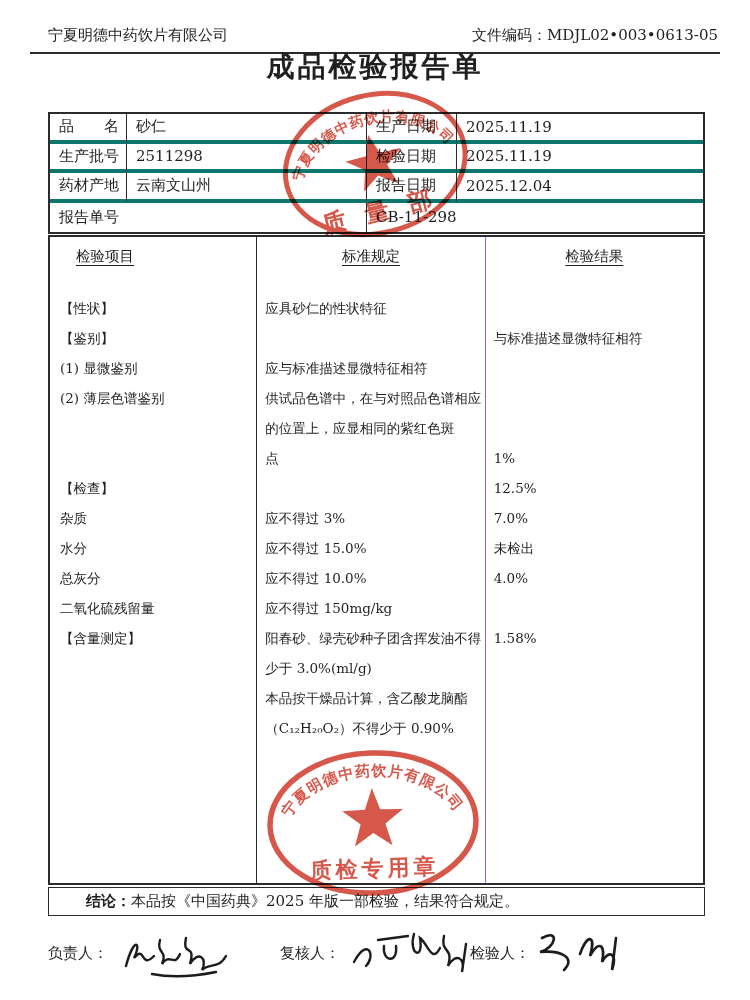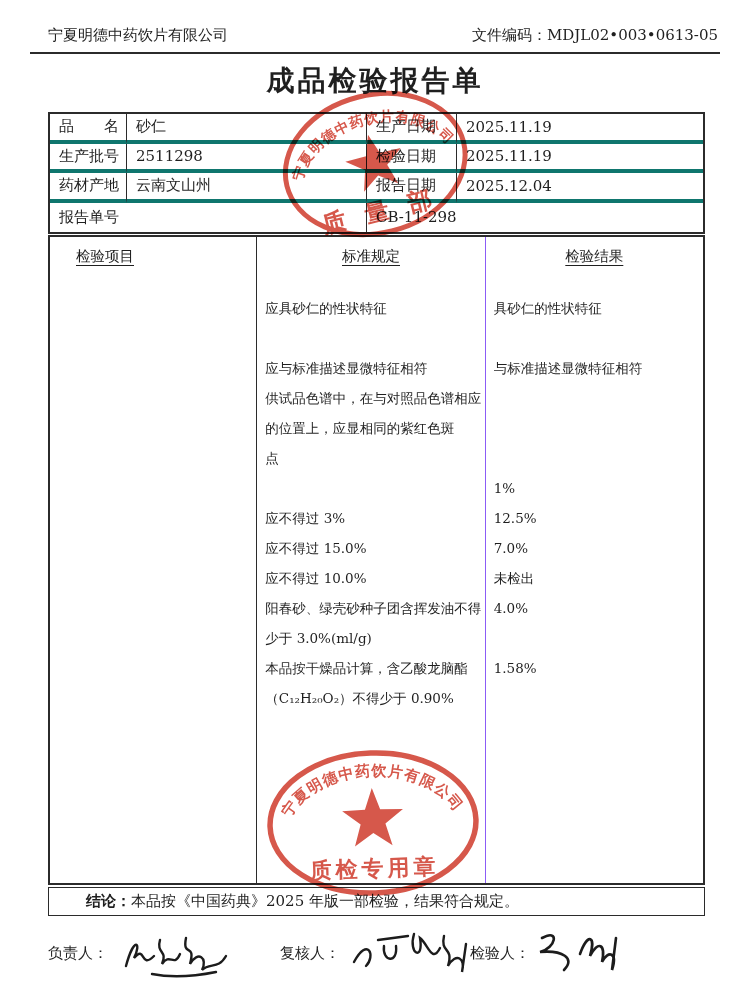--- a/index.html
+++ b/index.html
@@ -17,21 +17,21 @@
     left:30px; top:26px; width:690px; height:28px;
     border-bottom:2px solid #2b2b2b;
     display:flex; justify-content:space-between; align-items:flex-start;
     font-size:15px;
   }
   .page-header .left { padding-left:18px; }
   .page-header .right { padding-right:2px; font-size:15px; }
 
   
   .report-title {
-    left:0; top:62px; width:750px; text-align:center;
+    left:0; top:48px; width:750px; text-align:center;
     font-size:28px; font-weight:bold; letter-spacing:3px;
   }
 
   
   .info-table {
     left:48px; top:112px; width:657px; height:122px;
     border:2px solid #2b2b2b;
     display:grid;
     grid-template-columns:77px 240px 90px 246px;
     grid-template-rows:29.5px 29.5px 29.5px 29.5px;
@@ -128,44 +128,61 @@
   <div class="cell">报告日期</div>
   <div class="cell last-col">2025.12.04</div>
 
   <div class="cell span2a last-row">报告单号</div>
   <div class="cell span2b last-col last-row">CB-11-298</div>
 </div>
 
 <div class="abs inspection-table">
   <div class="icol icol-item">
     <div class="icol-header">检验项目</div>
+    <div id="col-item-lines">
+        <div class="tline">【性状】</div>
+        <div class="tline">【鉴别】</div>
+        <div class="tline">(1) 显微鉴别</div>
+        <div class="tline">(2) 薄层色谱鉴别</div>
+        <div class="tline"></div>
+        <div class="tline"></div>
+        <div class="tline">【检查】</div>
+        <div class="tline">杂质</div>
+        <div class="tline">水分</div>
+        <div class="tline">总灰分</div>
+        <div class="tline">二氧化硫残留量</div>
+        <div class="tline">【含量测定】</div>
+        <div class="tline"></div>
+        <div class="tline"></div>
+        <div class="tline"></div>
+      </div>
   </div>
   <div class="icol icol-standard">
     <div class="icol-header">标准规定</div>
     <div id="col-standard-lines">
         <div class="tline">应具砂仁的性状特征</div>
         <div class="tline"></div>
         <div class="tline">应与标准描述显微特征相符</div>
         <div class="tline">供试品色谱中，在与对照品色谱相应</div>
         <div class="tline">的位置上，应显相同的紫红色斑</div>
         <div class="tline">点</div>
         <div class="tline"></div>
         <div class="tline">应不得过 3%</div>
         <div class="tline">应不得过 15.0%</div>
         <div class="tline">应不得过 10.0%</div>
+        <div class="tline">应不得过 150mg/kg</div>
         <div class="tline">阳春砂、绿壳砂种子团含挥发油不得</div>
         <div class="tline">少于 3.0%(ml/g)</div>
         <div class="tline">本品按干燥品计算，含乙酸龙脑酯</div>
         <div class="tline">（C₁₂H₂₀O₂）不得少于 0.90%</div>
       </div>
   </div>
   <div class="icol icol-result">
     <div class="icol-header">检验结果</div>
     <div id="col-result-lines">
-        <div class="tline">具砂仁的性状特征</div>
         <div class="tline"></div>
         <div class="tline">与标准描述显微特征相符</div>
         <div class="tline"></div>
         <div class="tline"></div>
         <div class="tline"></div>
         <div class="tline">1%</div>
         <div class="tline">12.5%</div>
         <div class="tline">7.0%</div>
         <div class="tline">未检出</div>
         <div class="tline">4.0%</div>

